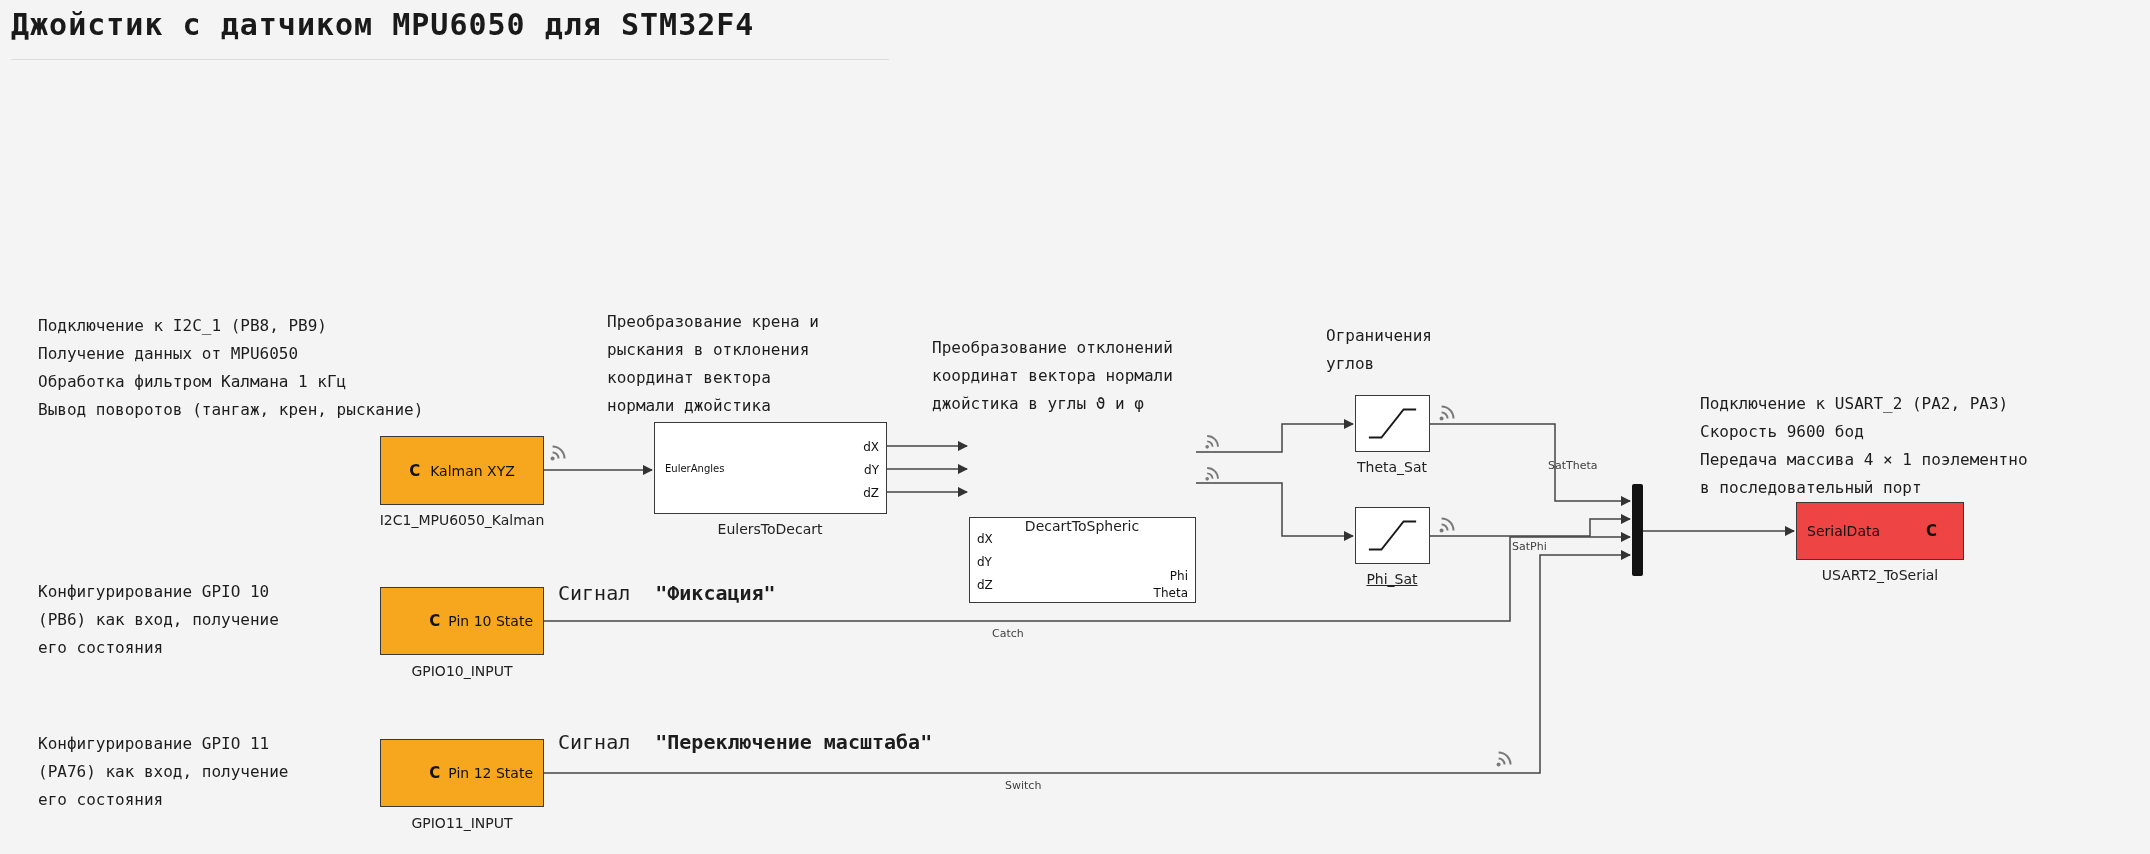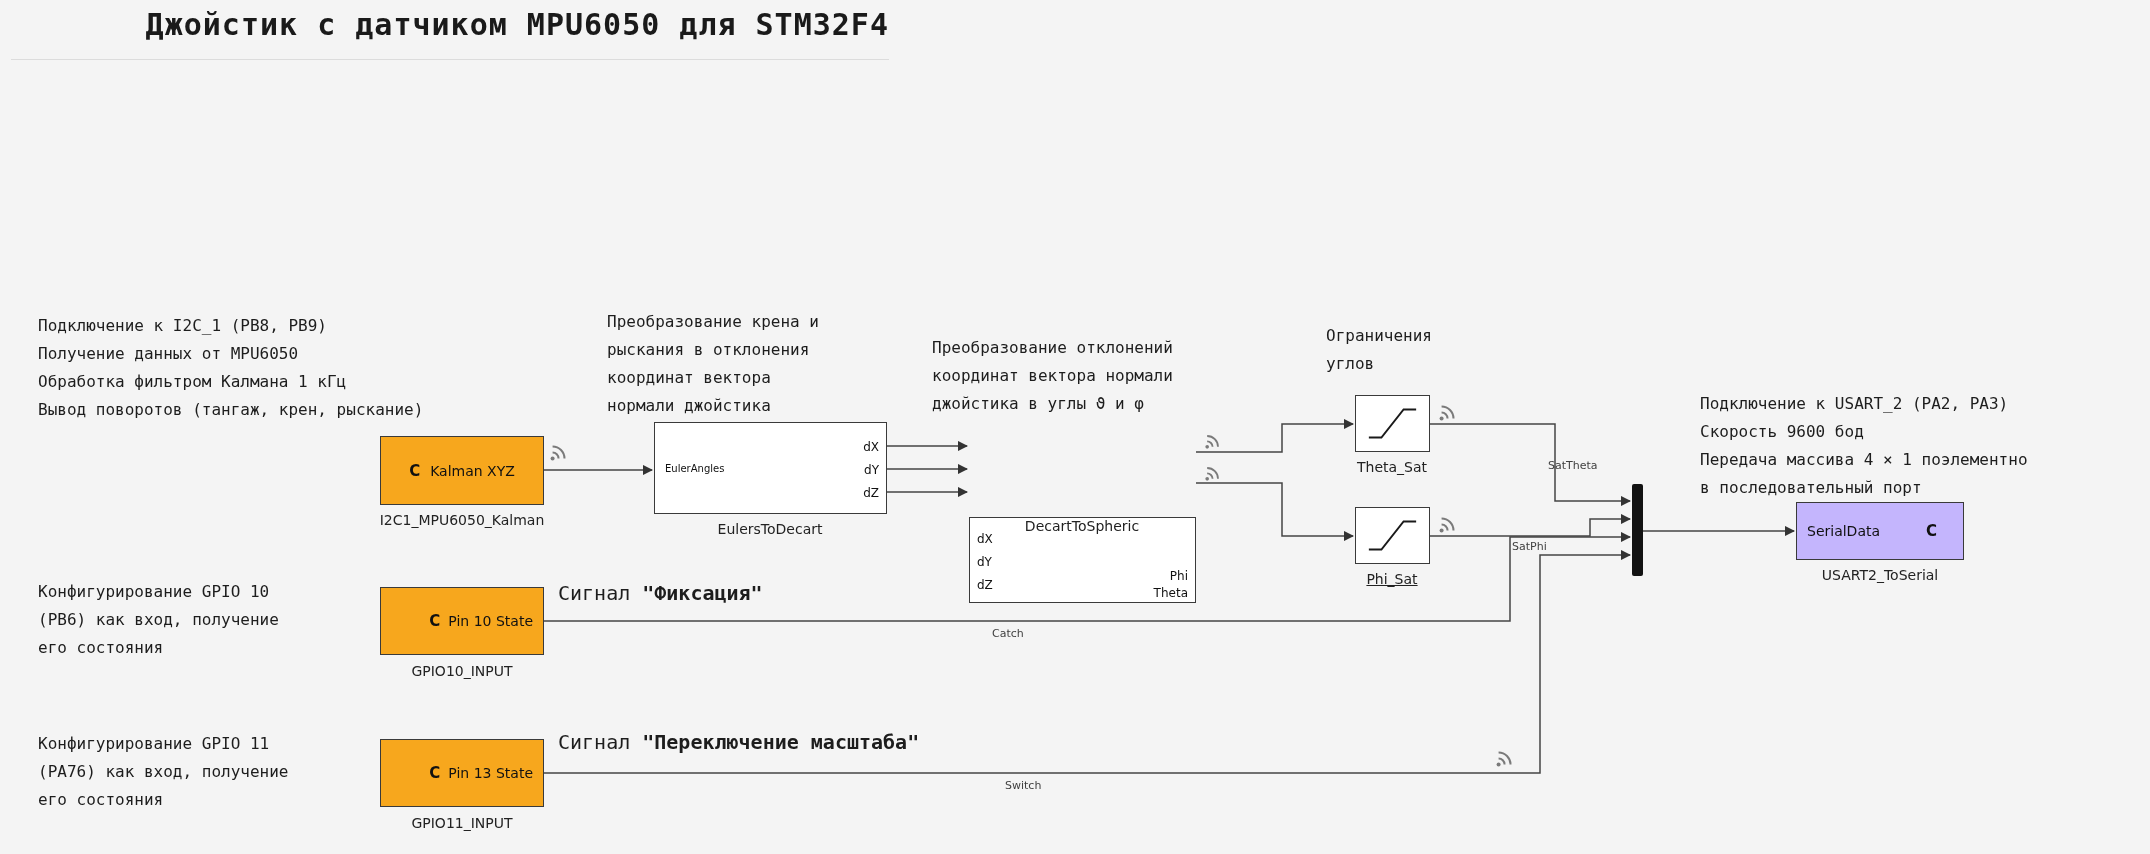--- a/index.html
+++ b/index.html
@@ -4,32 +4,32 @@
 <style>
   html,body{margin:0;padding:0;}
   body{
     width:2150px;height:854px;overflow:hidden;
     background:#f4f4f4;
     font-family:"DejaVu Sans Mono","Liberation Mono",monospace;
     color:#1a1a1a;
   }
   .page{position:relative;width:2150px;height:854px;}
 
-  .header{position:absolute;left:11px;top:6px;width:878px;border-bottom:1px solid #dcdcdc;padding-bottom:15px;text-align:right;}
+  .header{position:absolute;left:11px;top:6px;width:878px;border-bottom:1px solid #dcdcdc;padding-bottom:15px;}
   .header h1{margin:0;font-size:30px;line-height:38px;font-weight:700;letter-spacing:1px;}
 
   ul.specs{position:absolute;left:18px;top:78px;margin:0;padding-left:34px;font-size:20px;line-height:29px;}
   ul.specs li{margin:0;}
 
   .canvas{position:absolute;left:0;top:0;width:2150px;height:854px;}
   svg.wires{position:absolute;left:0;top:0;pointer-events:none;}
 
   .note{position:absolute;font-size:16px;line-height:28px;white-space:pre-line;color:#1d1d1d;}
 
-  .signal-label{position:absolute;font-size:20px;line-height:26px;display:flex;gap:12px;color:#1d1d1d;align-items:center;}
+  .signal-label{position:absolute;font-size:20px;line-height:26px;display:flex;gap:25px;color:#1d1d1d;align-items:center;}
   .signal-label .val{font-weight:700;}
 
   .block{
     position:absolute;box-sizing:border-box;
     border:1.5px solid #3a3a3a;
     display:flex;align-items:center;justify-content:center;
     font-family:"DejaVu Sans","Liberation Sans",sans-serif;
   }
   .block.white{background:#ffffff;}
   .blk-label{font-size:14px;color:#111;white-space:nowrap;}
@@ -170,40 +170,40 @@
 
     <div class="block white" style="left:1355px;top:507px;width:75px;height:57px;">
       <svg class="sat-curve" viewBox="0 0 75 57">
         <polyline points="13,43 26,43 49,14 62,14" fill="none" stroke="#1a1a1a" stroke-width="2"></polyline>
       </svg>
     </div>
     <div class="caption" style="left:1392px;top:571px;text-decoration:underline;">Phi_Sat</div>
 
     <div class="mux"></div>
 
-    <div class="block" style="left: 1796px; top: 502px; width: 168px; height: 58px; background: #c4b5fd;">
+    <div class="block" style="left: 1796px; top: 502px; width: 168px; height: 58px; background: #ef4444;">
       <div class="blk-split">
         <span class="blk-label">SerialData</span>
         <span class="c-badge">C</span>
       </div>
     </div>
     <div class="caption" style="left:1880px;top:567px;">USART2_ToSerial</div>
 
     <div class="block" style="left: 380px; top: 587px; width: 164px; height: 68px; background: rgb(247, 167, 29);">
       <div class="blk-right">
         <span class="c-badge">C</span>
         <span class="blk-label">Pin 10 State</span>
       </div>
     </div>
     <div class="caption" style="left:462px;top:663px;">GPIO10_INPUT</div>
 
     <div class="block" style="left: 380px; top: 739px; width: 164px; height: 68px; background: rgb(247, 167, 29);">
       <div class="blk-right">
         <span class="c-badge">C</span>
-        <span class="blk-label">Pin 13 State</span>
+        <span class="blk-label">Pin 12 State</span>
       </div>
     </div>
     <div class="caption" style="left:462px;top:815px;">GPIO11_INPUT</div>
 
     <div class="wire-label" style="left:1548px;top:459px;">SatTheta</div>
     <div class="wire-label" style="left:1512px;top:540px;">SatPhi</div>
     <div class="wire-label" style="left:992px;top:627px;">Catch</div>
     <div class="wire-label" style="left:1005px;top:779px;">Switch</div>
 
   </div>

